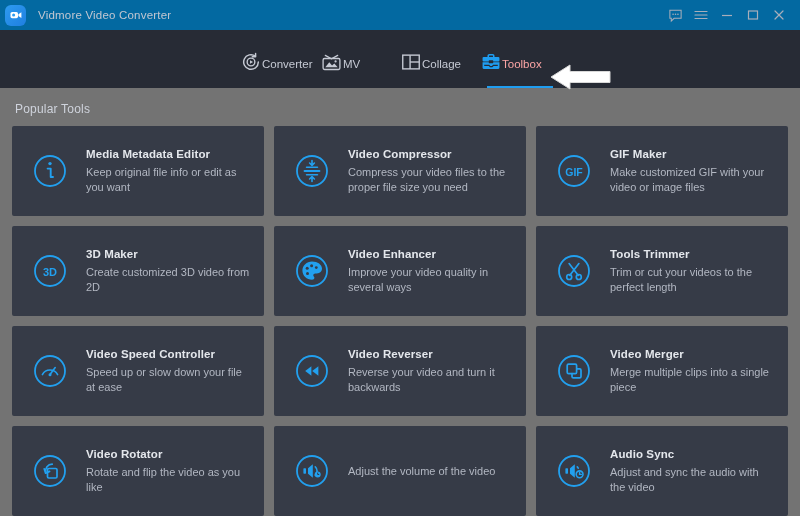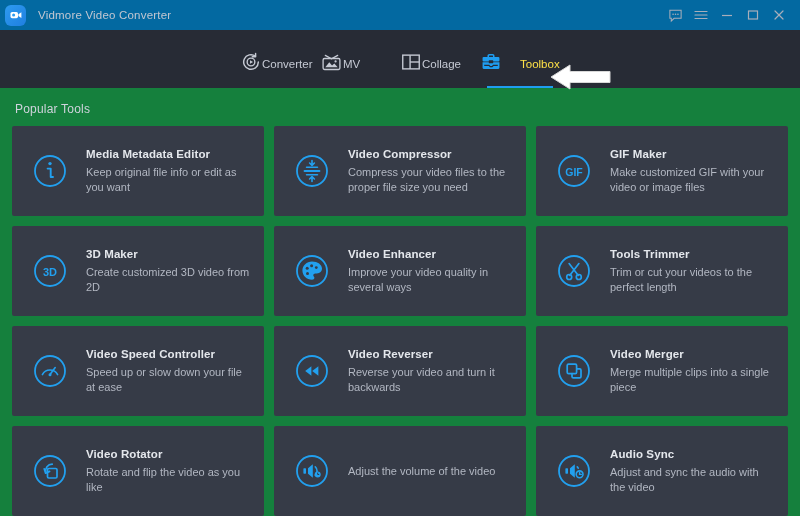--- a/index.html
+++ b/index.html
@@ -54,34 +54,34 @@
   .tab {
     width: 80px; height: 58px;
     display: flex; flex-direction: row;
     align-items: center; justify-content: flex-start;
     padding-top: 6px;
     position: relative;
     color: #c6cad4;
   }
   .tab .tab-ico { height: 26px; display: flex; align-items: center; justify-content: center; }
   .tab .tab-label { font-size: 11.5px; margin-top: 4px; }
-  .tab.active { color: #fde047; gap: 18px; }
+  .tab.active { color: #fca5a5; }
   .tab.active .underline {
     position: absolute; bottom: 0; left: 7px; right: 7px;
     height: 2px; background: #1f9df0;
   }
   .arrow-note {
     position: absolute; left: 548px; top: 30px;
     width: 66px; height: 34px;
   }
 
   
   .content {
     flex: 1 1 auto;
-    background: #15803d;
+    background: #737373;
     padding: 0 12px 24px 12px;
     overflow: hidden;
   }
   .section-title {
     font-size: 12px; color: #cfd3dc;
     padding: 14px 0 10px 3px;
     letter-spacing: .2px;
   }
   .grid {
     display: grid;

